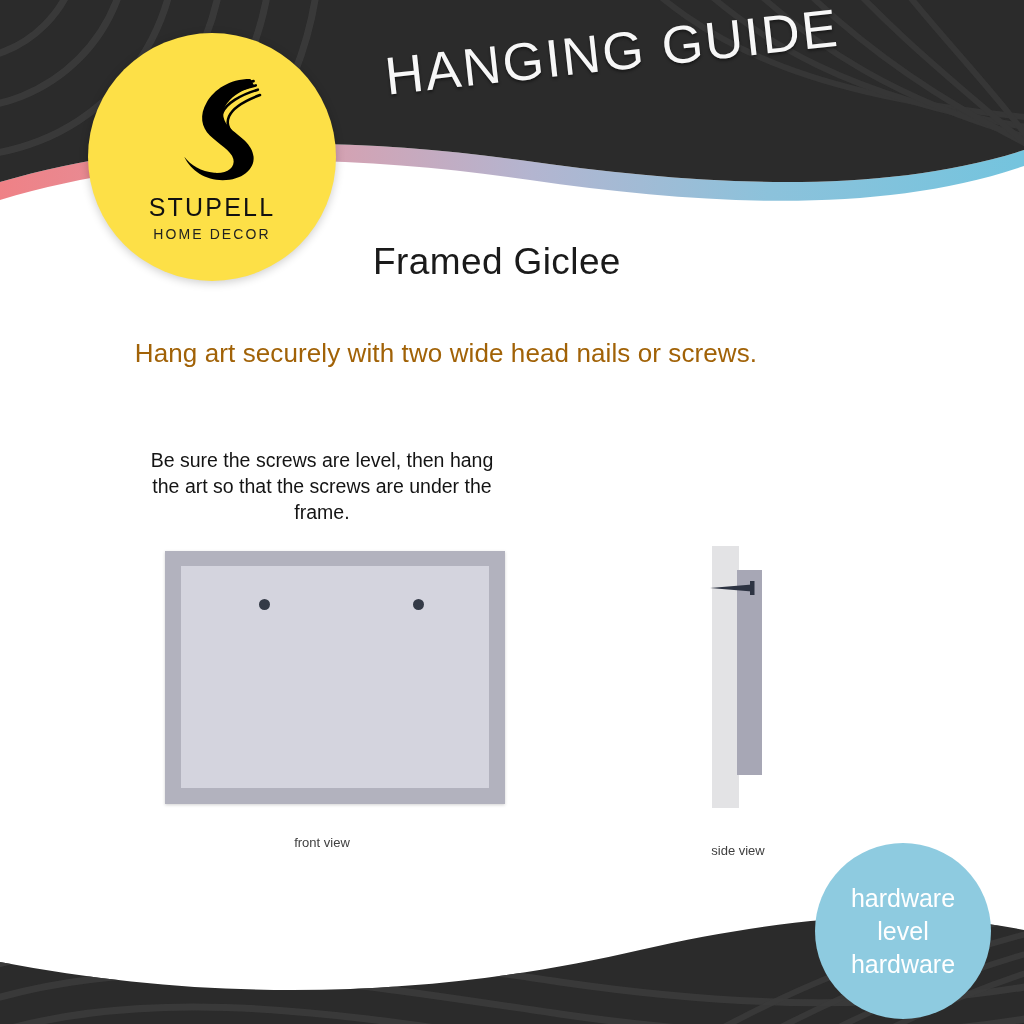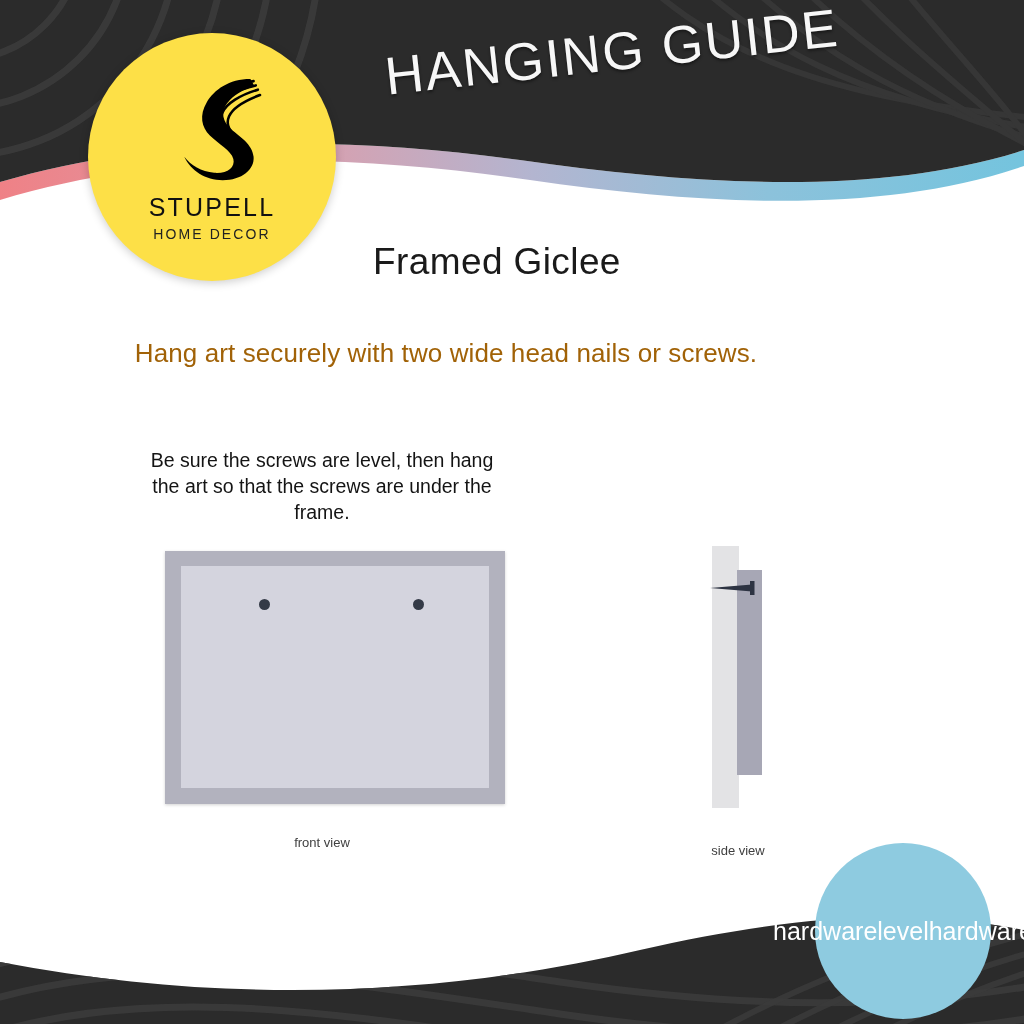--- a/index.html
+++ b/index.html
@@ -88,21 +88,21 @@
   #side-frame{
     position:absolute;left:37px;top:24px;width:25px;height:205px;
     background:#a7a7b5;
   }
   #side-nail{position:absolute;left:6px;top:32px;width:62px;height:20px;}
 
   
   #hardware-badge{
     position:absolute;left:815px;top:843px;width:176px;height:176px;
     border-radius:50%;background:#8ecbe0;
-    display:flex;flex-direction:row;align-items:center;justify-content:center;
+    display:flex;flex-direction:column;align-items:center;justify-content:center;
     color:#ffffff;font-size:25px;line-height:33px;text-align:center;font-weight:400;
   }
 </style>
 </head>
 <body>
 
 <div id="stage">
 
   <svg class="band-svg" viewBox="0 0 1024 1024">
     <defs>

